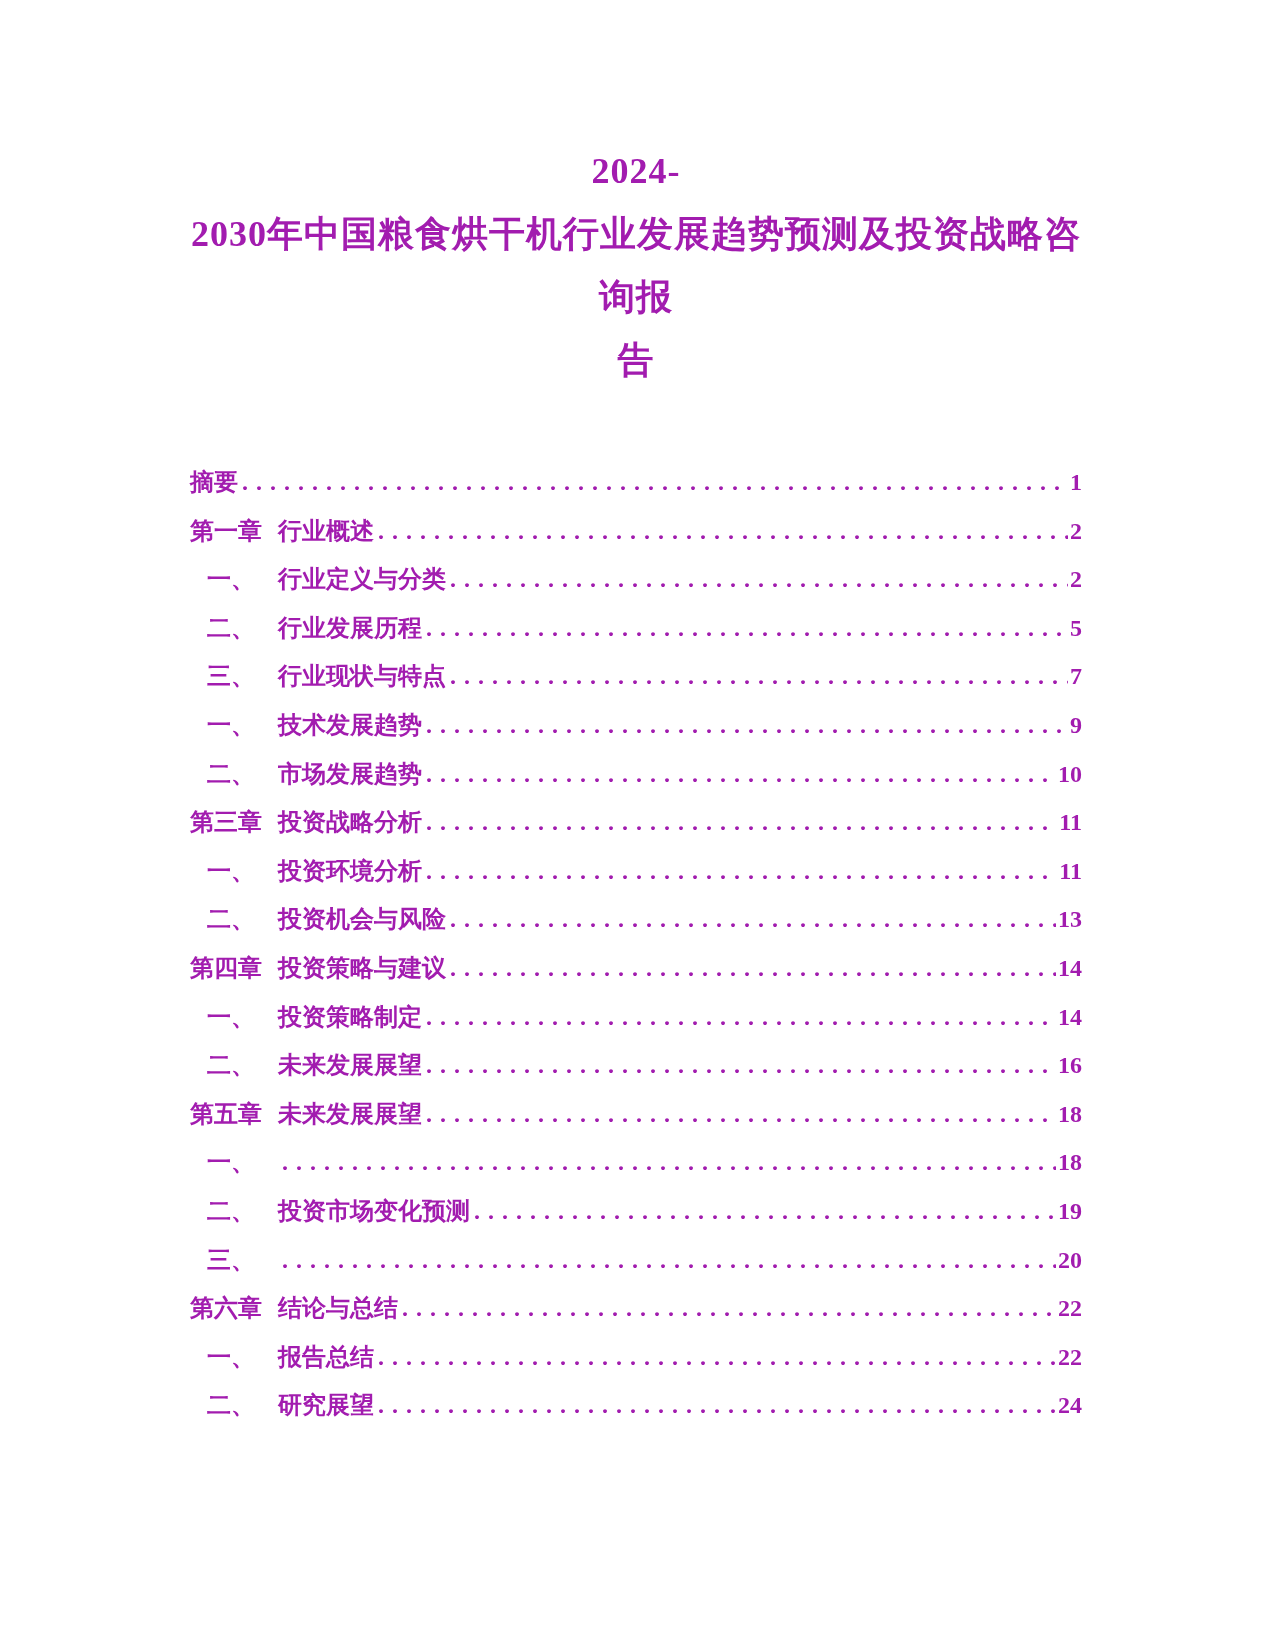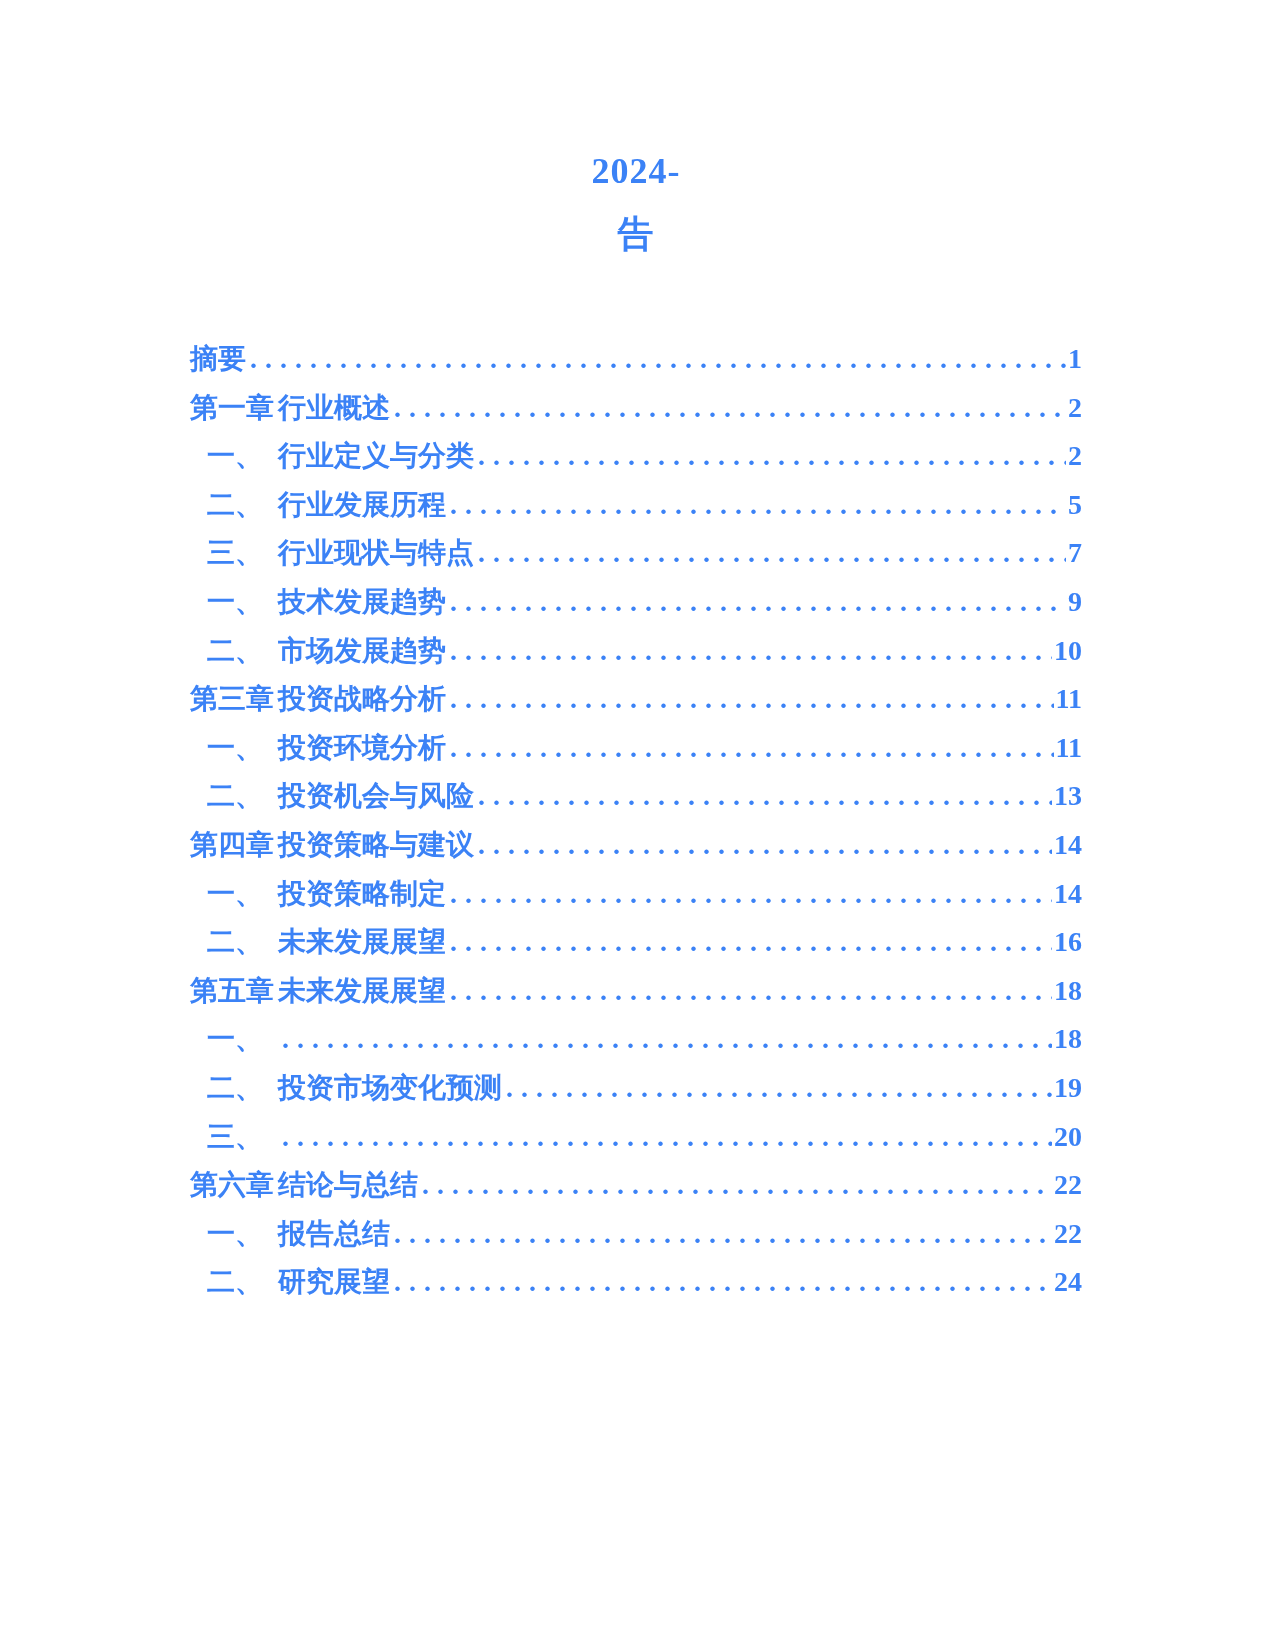--- a/index.html
+++ b/index.html
@@ -7,40 +7,40 @@
     padding: 0;
     background: #ffffff;
   }
   .page {
     position: relative;
     width: 1275px;
     height: 1650px;
     background: #ffffff;
     overflow: hidden;
     font-family: "Liberation Serif", "DejaVu Serif", serif;
-    color: #3b82f6;
+    color: #a21caf;
   }
   .title-block {
     margin: 140px auto 0 190px;
     width: 892px;
     text-align: center;
     font-size: 36px;
     font-weight: 700;
     line-height: 63px;
     letter-spacing: 1px;
   }
   .toc {
     margin: 74px 0 0 190px;
     width: 892px;
   }
   .row {
     display: flex;
     align-items: baseline;
     height: 48.6px;
-    font-size: 28px;
+    font-size: 24px;
     font-weight: 700;
     white-space: nowrap;
   }
   .row.h2 {
     padding-left: 17px;
   }
   .num {
     flex: 0 0 auto;
     display: inline-block;
   }
@@ -65,20 +65,21 @@
     text-align: right;
   }
 </style>
 </head>
 <body>
 
 <div class="page">
 
   <div class="title-block">
     <div>2024-</div>
+    <div>2030年中国粮食烘干机行业发展趋势预测及投资战略咨询报</div>
     <div>告</div>
   </div>
 
   <div class="toc">
       <div class="row h0">
 
       <span class="label">摘要</span>
       <span class="dots"></span>
       <span class="pagenum">1</span>
     </div>

